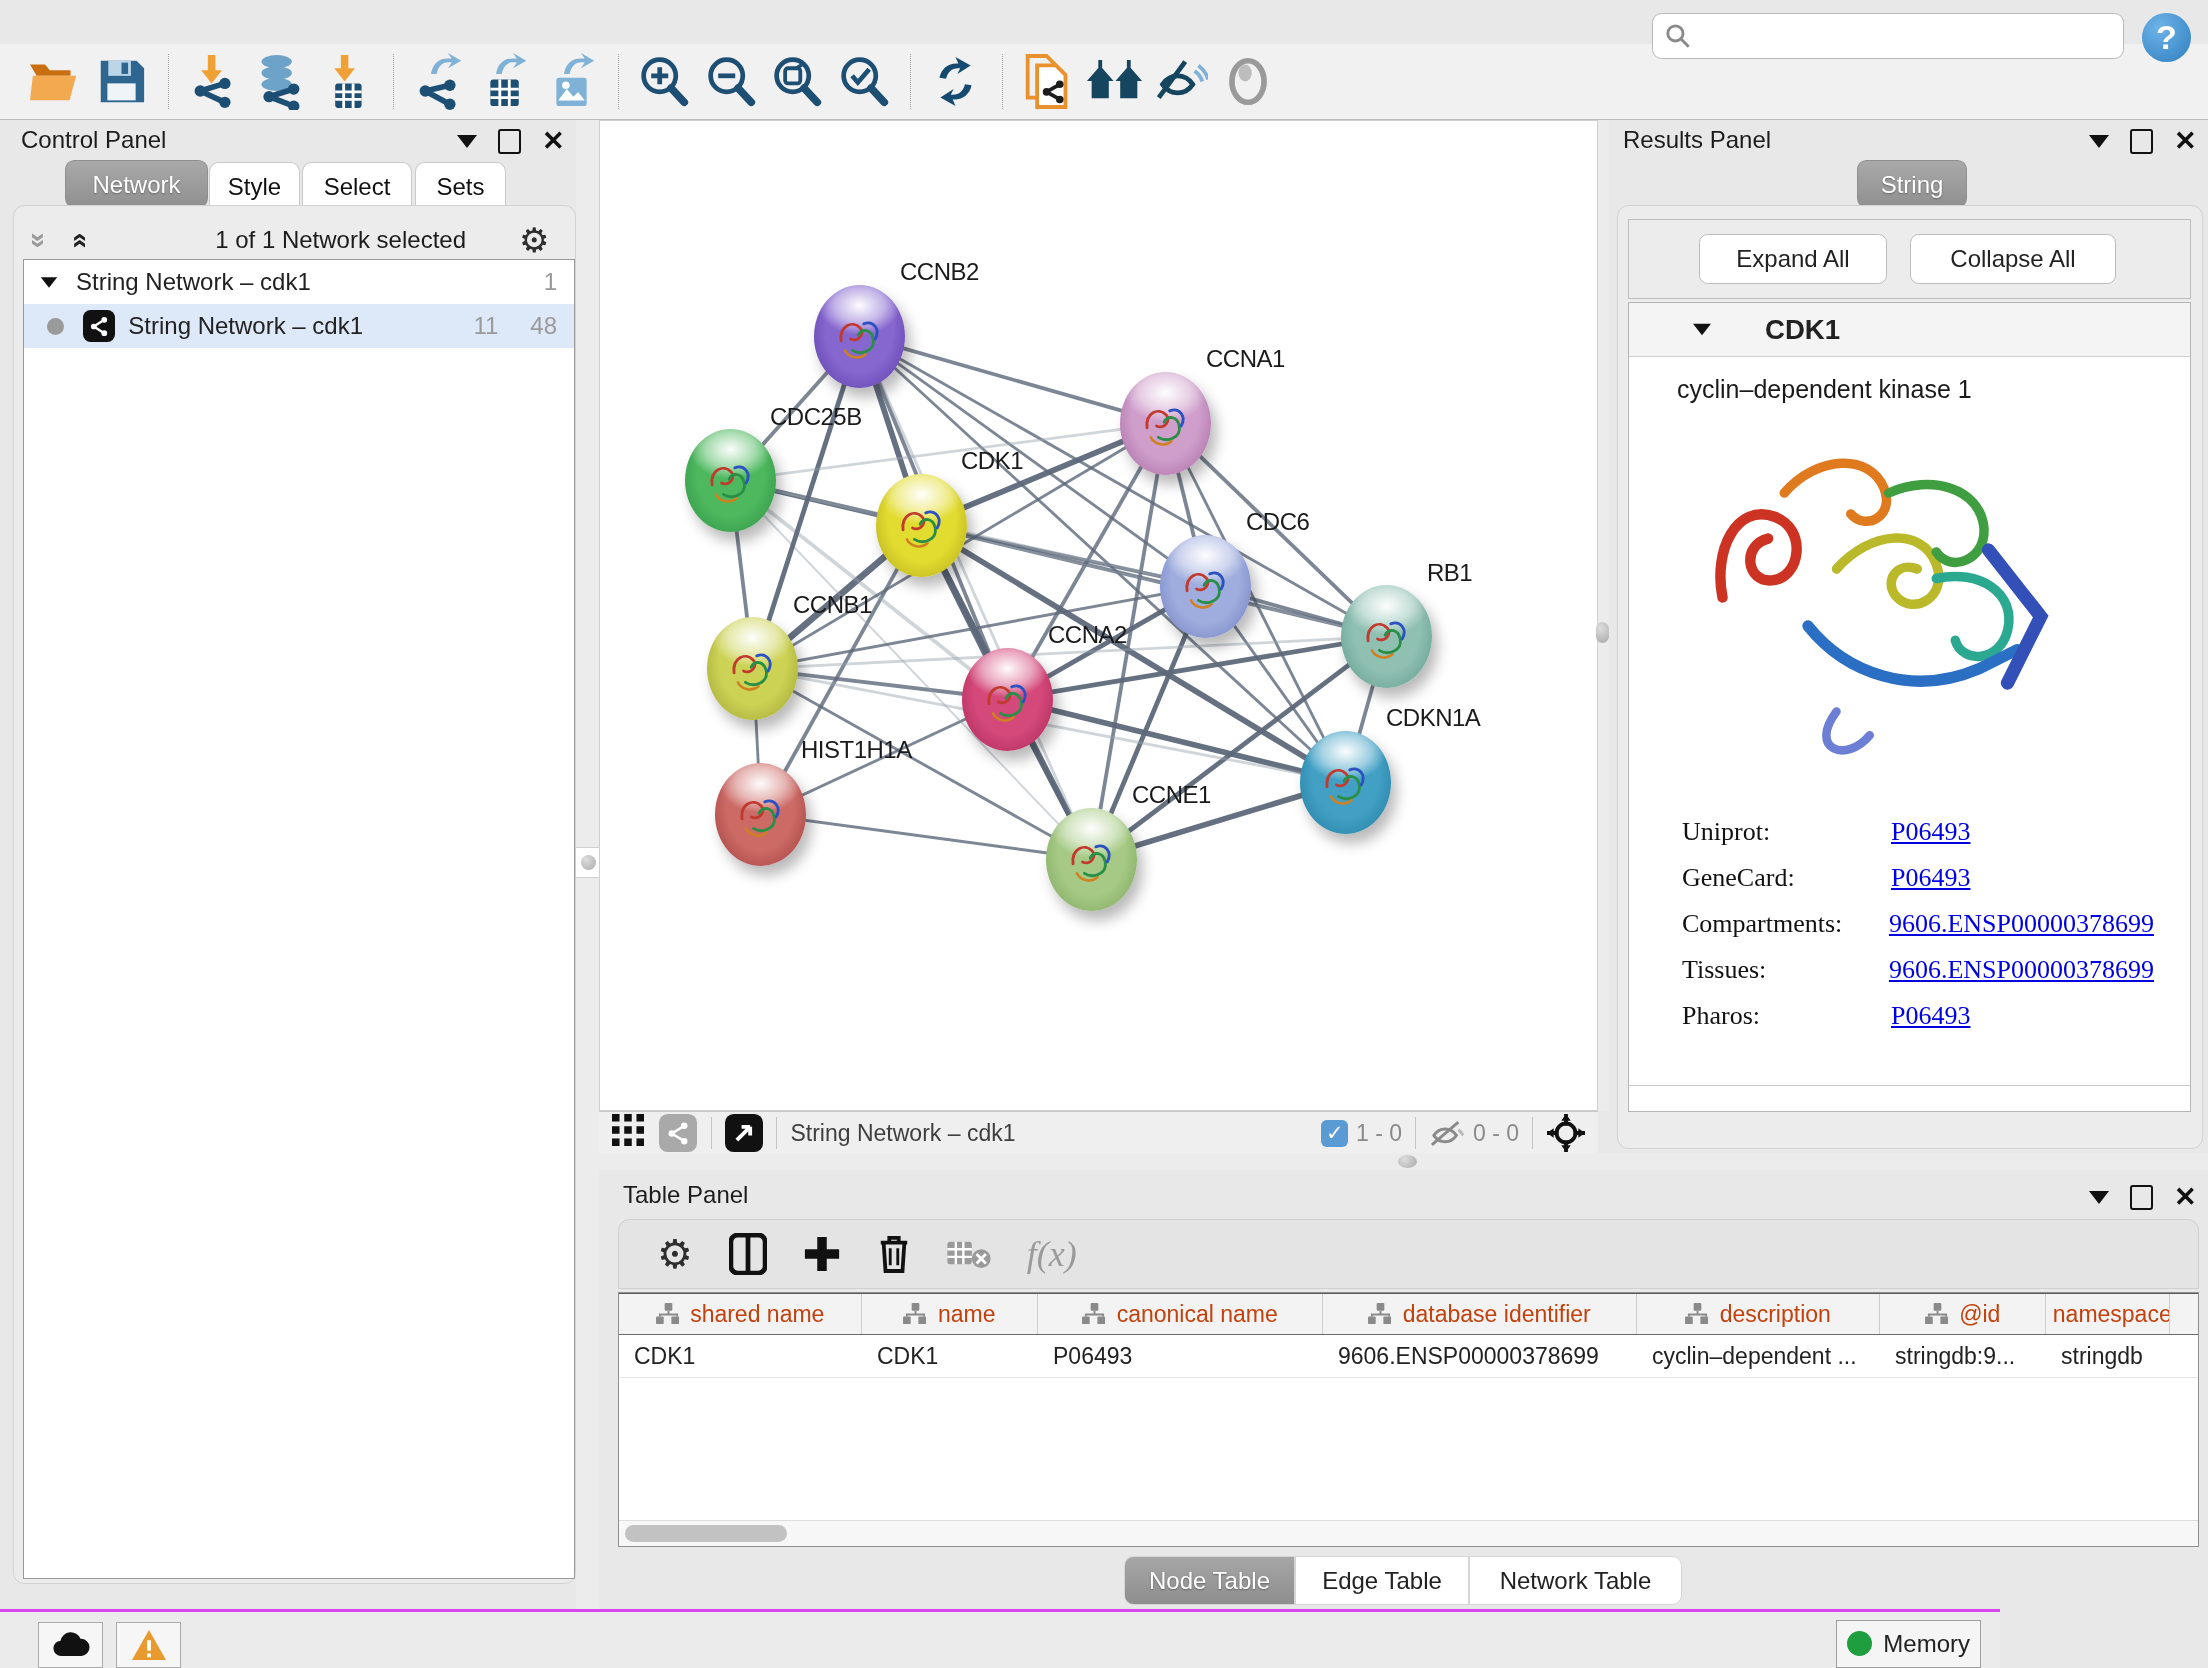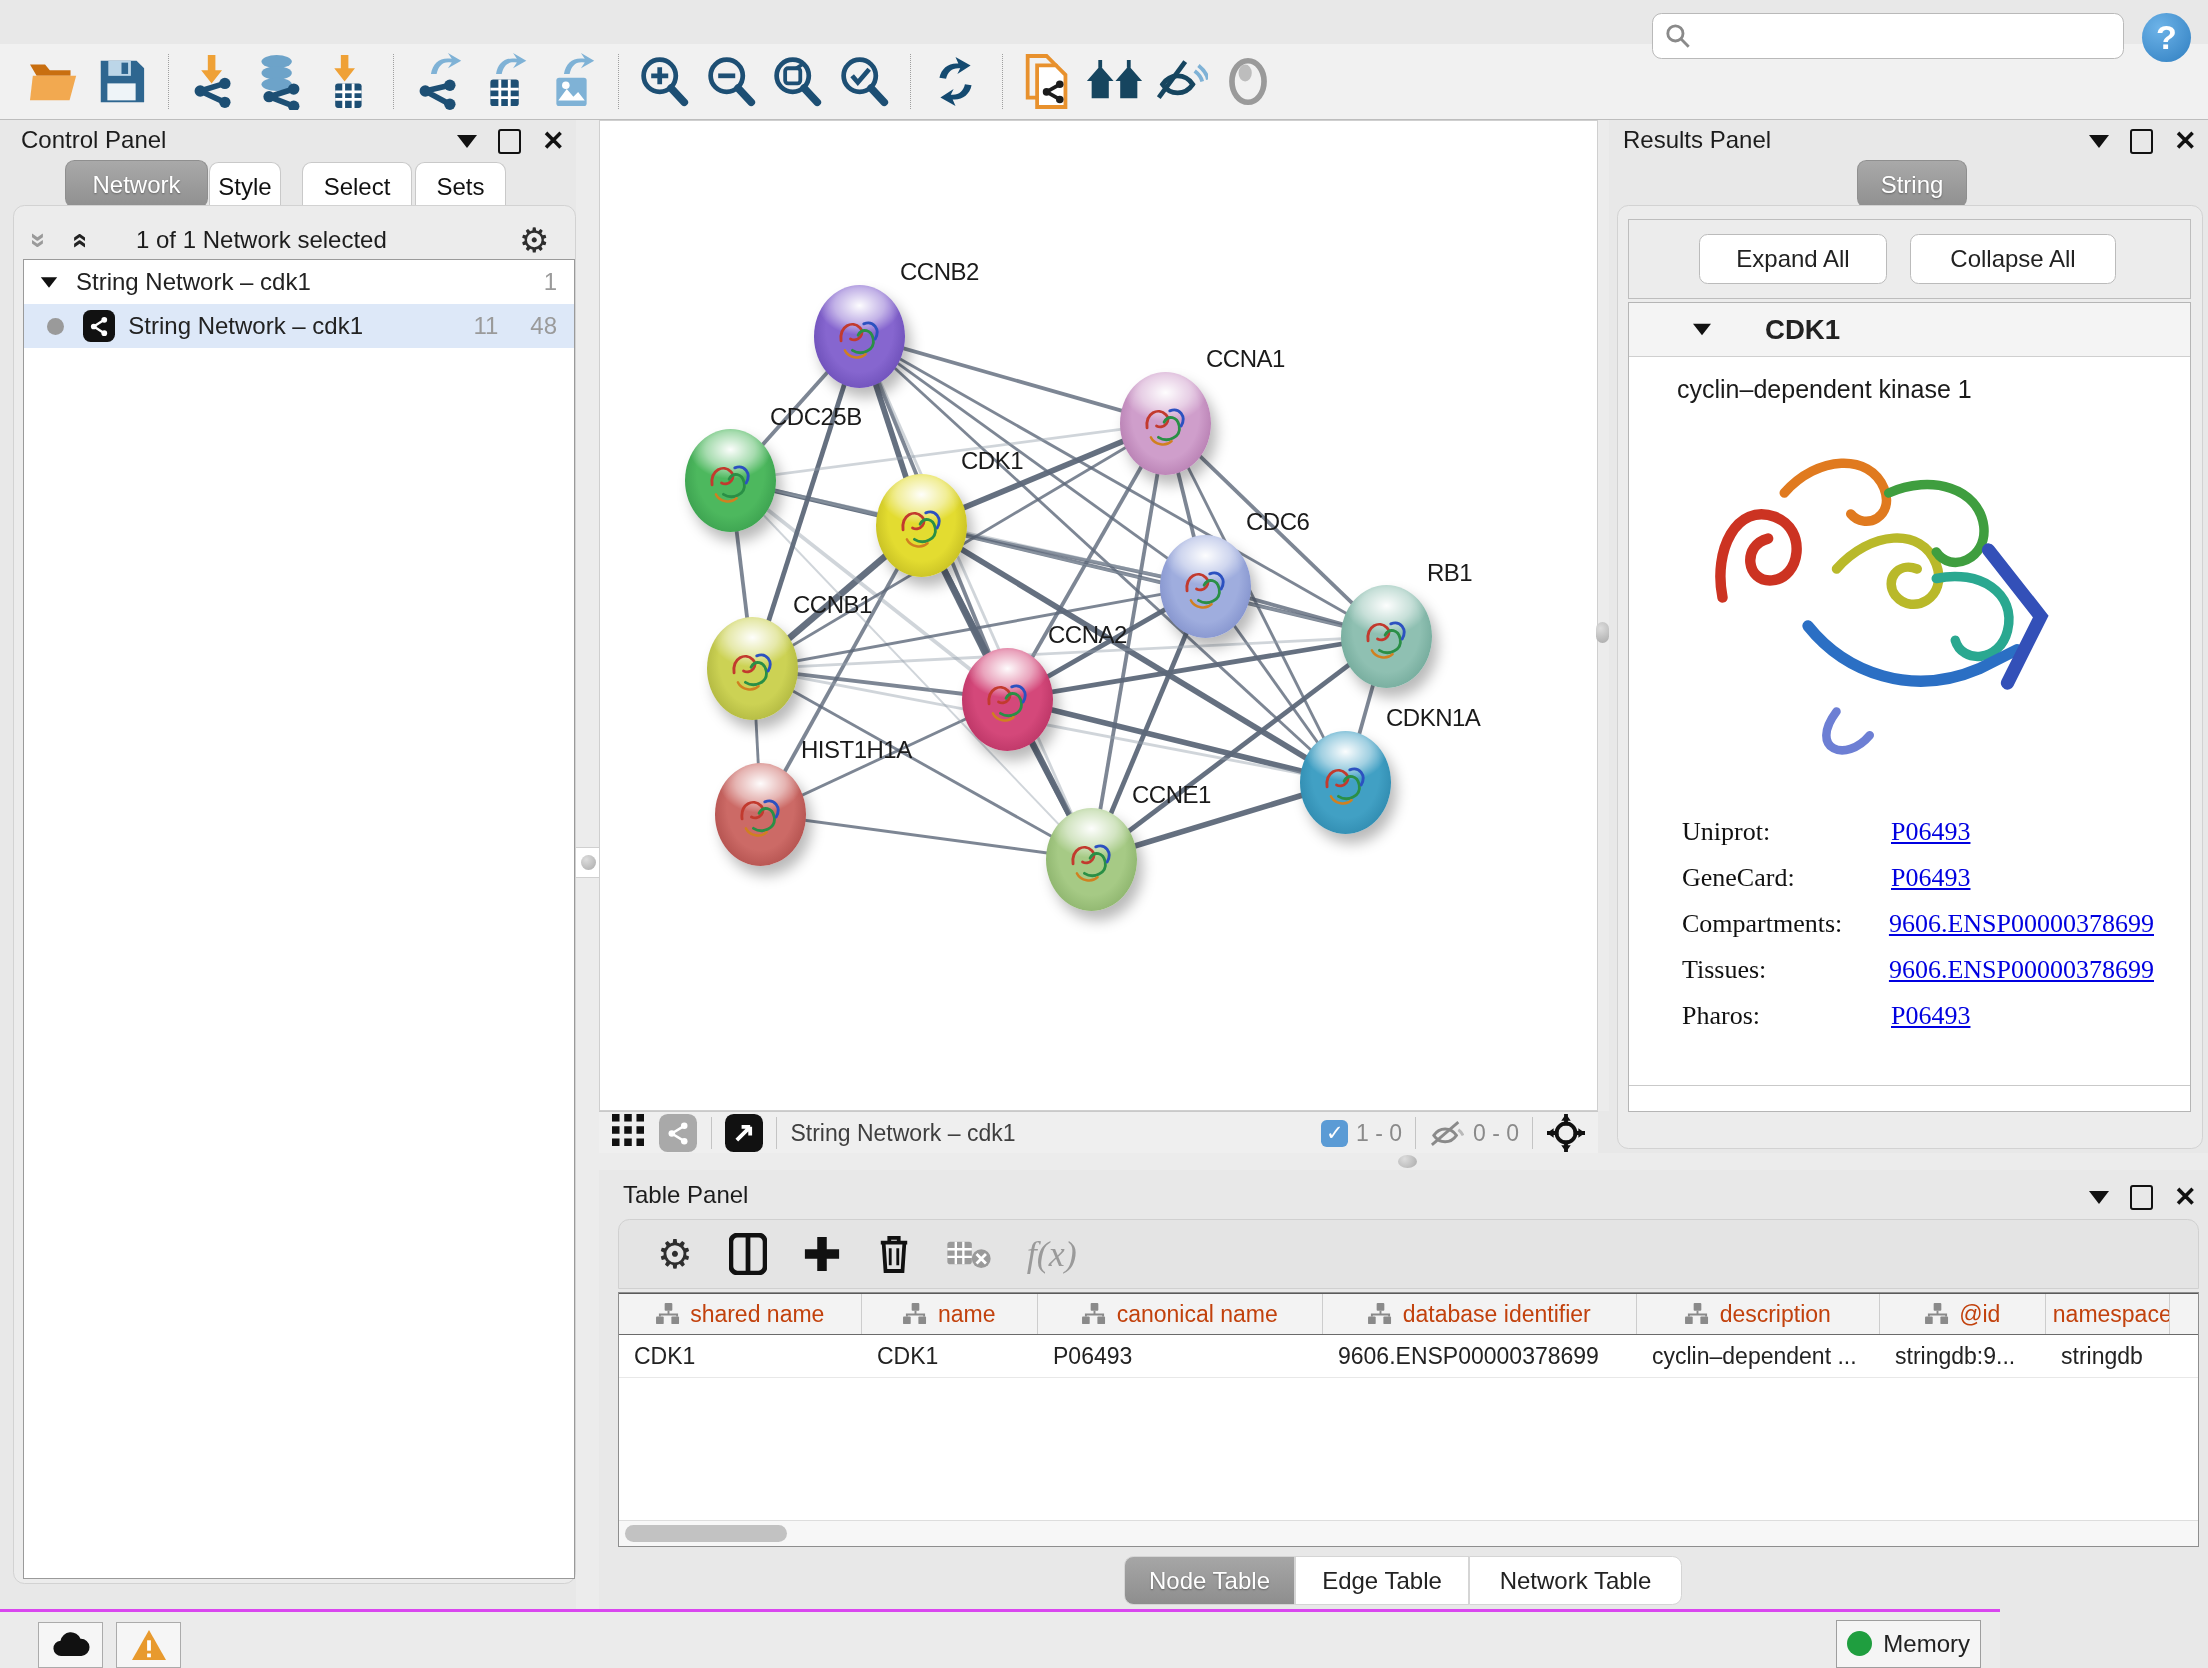--- a/index.html
+++ b/index.html
@@ -269,27 +269,27 @@
   </div>
   <div id="helpbtn">?</div>
 
   <div class="pheader" style="left:21px;top:126px">Control Panel</div>
   <div class="picons" style="left:457px;top:129px">
     <div class="tri-down"></div>
     <div class="float-sq"></div>
     <div class="close-x">✕</div>
   </div>
   <div class="tab sel" style="left:65px;top:160px;width:143px">Network</div>
-  <div class="tab" style="left:209px;top:162px;width:72px">Style</div>
+  <div class="tab" style="left:209px;top:162px;width:91px">Style</div>
   <div class="tab" style="left:302px;top:162px;width:110px">Select</div>
   <div class="tab" style="left:415px;top:162px;width:91px">Sets</div>
   <div class="roundpanel" style="left:13.3px;top:205px;width:561px;height:1377px"></div>
   <span class="chev" style="position:absolute;left:32px;top:224px;color:#9a9a9a">»</span>
   <span class="chev" style="position:absolute;left:70px;top:224px;color:#222;transform:rotate(-90deg)">»</span>
-  <div id="cp-status" style="left:136px;top:226px;width:342px;text-align:left">1 of 1 Network selected</div>
+  <div id="cp-status" style="left:124px;top:226px;width:342px;text-align:right">1 of 1 Network selected</div>
   <div class="gear" style="position:absolute;left:519px;top:223px">⚙</div>
   <div id="cp-list" style="left:23px;top:259px;width:550px;height:1318px">
     <div class="cp-row">
       <div class="tri-down" style="margin:0 17px 0 15px;transform:scale(.82)"></div>
       <span>String Network – cdk1</span>
       <span style="margin-left:auto;margin-right:17px;color:#9a9a9a">1</span>
     </div>
     <div class="cp-row sel">
       <span style="width:17px;height:17px;border-radius:50%;background:#9a9a9a;margin:0 19px 0 23px"></span>
       <span class="sharebox">

